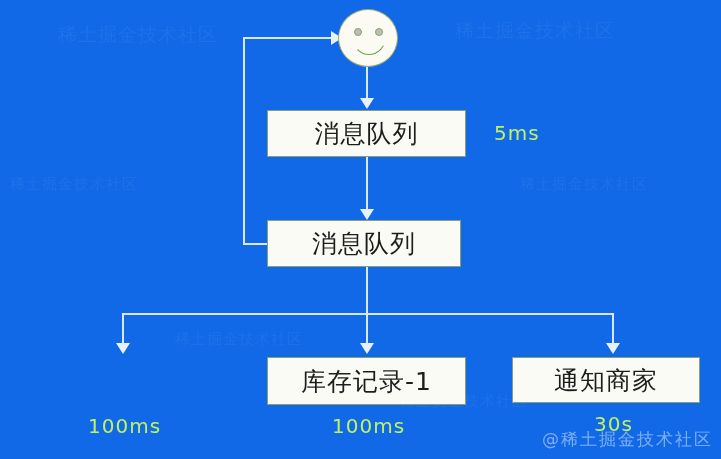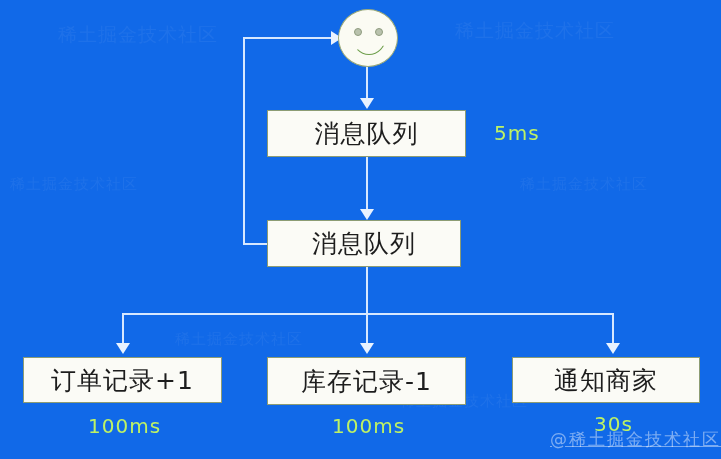--- a/index.html
+++ b/index.html
@@ -110,30 +110,29 @@
     letter-spacing: 1px;
     white-space: nowrap;
     font-family: "DejaVu Sans", "Liberation Sans", sans-serif;
   }
   .lbl.cn { font-size: 23px; }
   .lbl.lat { font-size: 20px; color: #bef264; }
 
   
   .attrib {
     position: absolute;
-    right: 0;
+    right: 8px;
     bottom: 8px;
     color: rgba(255,255,255,0.45);
     font-size: 17px;
     letter-spacing: 2px;
     white-space: nowrap;
     pointer-events: none;
     user-select: none;
     font-family: "DejaVu Sans", "Liberation Sans", sans-serif;
-    text-decoration: underline;
   }
 </style>
 </head>
 <body>
 
 <div id="stage">
 
   <div class="wm-tile" style="left:58px; top:22px;">稀土掘金技术社区</div>
   <div class="wm-tile" style="left:455px; top:18px;">稀土掘金技术社区</div>
   <div class="wm-tile small" style="left:10px; top:175px;">稀土掘金技术社区</div>
@@ -171,23 +170,20 @@
   </div>
 
   <div class="node" style="left:267px; top:110px; width:199px; height:47px;">
     <span>消息队列</span>
   </div>
 
   <div class="node" style="left:267px; top:220px; width:194px; height:47px;">
     <span>消息队列</span>
   </div>
 
-  <div class="node" style="left:23px; top:357px; width:199px; height:46px;">
-    <span>订单记录+1</span>
-  </div>
 
   <div class="node" style="left:267px; top:357px; width:199px; height:48px;">
     <span>库存记录-1</span>
   </div>
 
   <div class="node" style="left:512px; top:357px; width:188px; height:46px;">
     <span>通知商家</span>
   </div>
 
 

